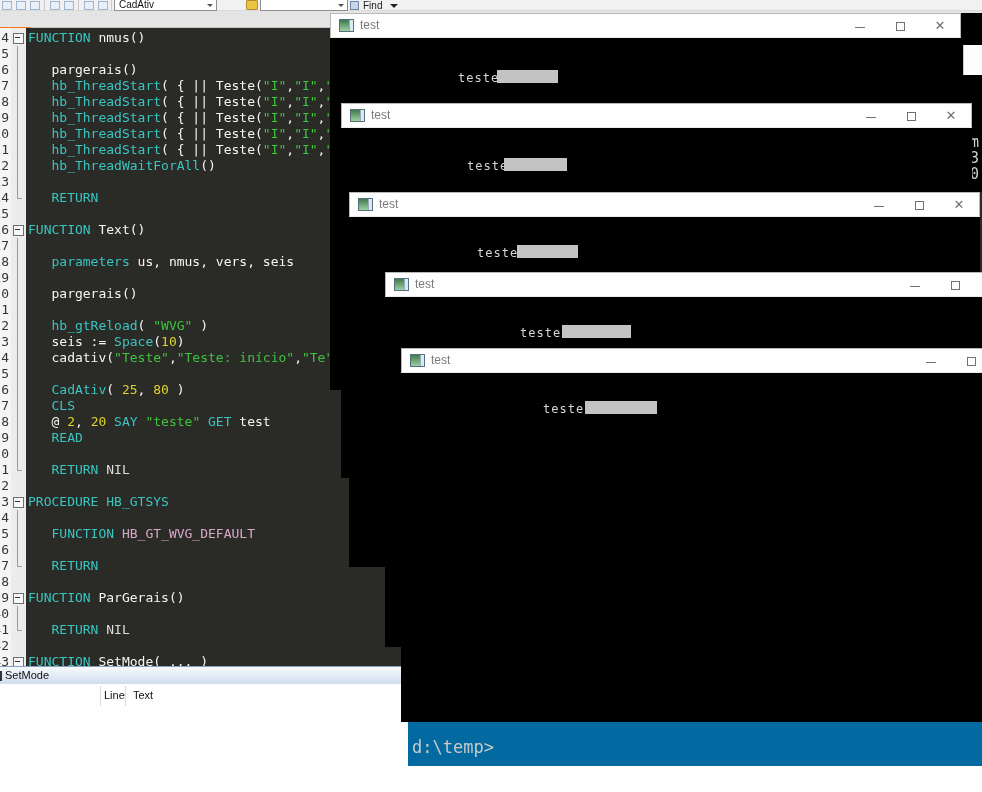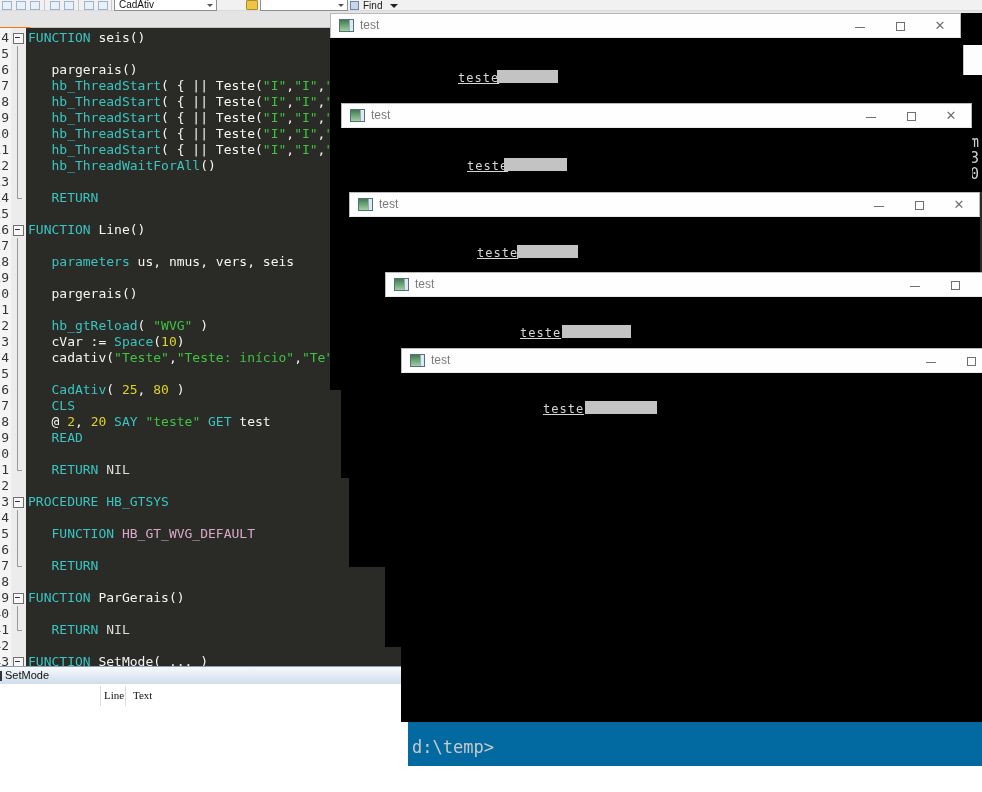--- a/index.html
+++ b/index.html
@@ -65,21 +65,21 @@
   
   #results-header { position:absolute; left:0; top:666px; width:982px; height:18px;
                     background:linear-gradient(#f7fafd,#cfdded);
                     border-top:1px solid #86a0ba; font-size:11px; color:#101010;
                     line-height:17px; z-index:1; }
   #results-frag { position:absolute; left:0; top:4px; width:2px; height:10px; background:#333; }
   #results-title { position:absolute; left:5px; top:0; }
   #results-content { position:absolute; left:0; top:684px; width:982px; height:108px;
                      background:#ffffff; z-index:1; }
   .rc-sep { position:absolute; top:2px; height:20px; width:1px; background:#dcdcdc; }
-  .rc-col { position:absolute; top:5px; font-size:11px; color:#101010;font-family:Liberation Serif, serif; }
+  .rc-col { position:absolute; top:5px; font-size:11px; color:#101010; }
 
   
   #bg-frag { position:absolute; left:961px; top:13px; width:21px; height:179px;
              background:#000; z-index:9; }
   #bg-frag .white { position:absolute; left:2px; top:32px; width:19px; height:30px;
                     background:#fdfdfd; border-left:1px solid #c8c8c8; }
   #bg-frag .bchar { position:absolute; left:9px; font:15px "DejaVu Sans Mono", monospace;
                     color:#cfcfcf; line-height:16px; }
 
   
@@ -96,21 +96,21 @@
            border:1px solid #55707e; background:linear-gradient(#3e7a50,#9fd0a0); }
   .wicon i { position:absolute; right:0; top:0; width:4px; height:100%;
              background:#dbe9f2; border-left:1px solid #99aabb; }
   .wtitle { position:absolute; left:29px; top:4px; font-size:12px; color:#7b7b7b; }
   .btn { position:absolute; top:0; width:30px; height:24px; text-align:center; }
   .bmin { right:85px; } .bmax { right:45px; } .bclose { right:5px; font-size:13px; line-height:23px; color:#707070; }
   .bmin i { display:block; margin:13px auto 0; width:10px; height:1px; background:#707070; }
   .bmax i { display:block; margin:8px auto 0; width:9px; height:9px; border:1px solid #707070; }
   .client { position:absolute; left:0; top:25px; right:0; bottom:0; background:#000; }
   .clabel { position:absolute; font:12px "DejaVu Sans Mono", monospace; color:#d6d6d6;
-            letter-spacing:1px;text-decoration:underline; }
+            letter-spacing:1px; }
   .cinput { position:absolute; height:13px; background:#c3c3c3; }
 </style>
 </head>
 <body style="--kw: #3ac5c0; --id: #f5f5f5; --str: #3fc43f; --num: #ddd427; --pink: #d8a7c8; --nil: #dcdcdc; --edbg: #2a2a27;">
 
 <div id="toolbar">
   <span class="tstub" style="left:2px"></span>
   <span class="tstub" style="left:16px"></span>
   <span class="tstub" style="left:30px"></span>
   <span class="tsep" style="left:44px"></span>
@@ -221,40 +221,40 @@
       <div class="fc f-line"></div>
       <div class="fc f-end"></div>
       <div class="fc f-none"></div>
       <div class="fc f-box"></div>
       <div class="fc f-line"></div>
       <div class="fc f-end"></div>
       <div class="fc f-none"></div>
       <div class="fc f-box"></div>
     </div>
   <div id="codecol">
-      <div class="cl"><span class="kw">FUNCTION</span><span class="id"> seis()</span></div>
+      <div class="cl"><span class="kw">FUNCTION</span><span class="id"> nmus()</span></div>
       <div class="cl"></div>
       <div class="cl"><span class="id">   pargerais()</span></div>
       <div class="cl"><span class="kw">   hb_ThreadStart</span><span class="id">( { || Teste(</span><span class="str">"I"</span><span class="id">,</span><span class="str">"I"</span><span class="id">,</span><span class="str">"I"</span><span class="id"> )</span></div>
       <div class="cl"><span class="kw">   hb_ThreadStart</span><span class="id">( { || Teste(</span><span class="str">"I"</span><span class="id">,</span><span class="str">"I"</span><span class="id">,</span><span class="str">"I"</span><span class="id"> )</span></div>
       <div class="cl"><span class="kw">   hb_ThreadStart</span><span class="id">( { || Teste(</span><span class="str">"I"</span><span class="id">,</span><span class="str">"I"</span><span class="id">,</span><span class="str">"I"</span><span class="id"> )</span></div>
       <div class="cl"><span class="kw">   hb_ThreadStart</span><span class="id">( { || Teste(</span><span class="str">"I"</span><span class="id">,</span><span class="str">"I"</span><span class="id">,</span><span class="str">"I"</span><span class="id"> )</span></div>
       <div class="cl"><span class="kw">   hb_ThreadStart</span><span class="id">( { || Teste(</span><span class="str">"I"</span><span class="id">,</span><span class="str">"I"</span><span class="id">,</span><span class="str">"I"</span><span class="id"> )</span></div>
       <div class="cl"><span class="kw">   hb_ThreadWaitForAll</span><span class="id">()</span></div>
       <div class="cl"></div>
       <div class="cl"><span class="kw">   RETURN</span></div>
       <div class="cl"></div>
-      <div class="cl"><span class="kw">FUNCTION</span><span class="id"> Line()</span></div>
+      <div class="cl"><span class="kw">FUNCTION</span><span class="id"> Text()</span></div>
       <div class="cl"></div>
       <div class="cl"><span class="kw">   parameters</span><span class="id"> us, nmus, vers, seis</span></div>
       <div class="cl"></div>
       <div class="cl"><span class="id">   pargerais()</span></div>
       <div class="cl"></div>
       <div class="cl"><span class="kw">   hb_gtReload</span><span class="id">( </span><span class="str">"WVG"</span><span class="id"> )</span></div>
-      <div class="cl"><span class="id">   cVar := </span><span class="kw">Space</span><span class="id">(</span><span class="num">10</span><span class="id">)</span></div>
+      <div class="cl"><span class="id">   seis := </span><span class="kw">Space</span><span class="id">(</span><span class="num">10</span><span class="id">)</span></div>
       <div class="cl"><span class="id">   cadativ(</span><span class="str">"Teste"</span><span class="id">,</span><span class="str">"Teste: início"</span><span class="id">,</span><span class="str">"Te"</span></div>
       <div class="cl"></div>
       <div class="cl"><span class="kw">   CadAtiv</span><span class="id">( </span><span class="num">25</span><span class="id">, </span><span class="num">80</span><span class="id"> )</span></div>
       <div class="cl"><span class="kw">   CLS</span></div>
       <div class="cl"><span class="id">   @ </span><span class="num">2</span><span class="id">, </span><span class="num">20</span><span class="kw"> SAY </span><span class="str">"teste"</span><span class="kw"> GET </span><span class="id">test</span></div>
       <div class="cl"><span class="kw">   READ</span></div>
       <div class="cl"></div>
       <div class="cl"><span class="kw">   RETURN </span><span class="nil">NIL</span></div>
       <div class="cl"></div>
       <div class="cl"><span class="kw">PROCEDURE HB_GTSYS</span></div>

